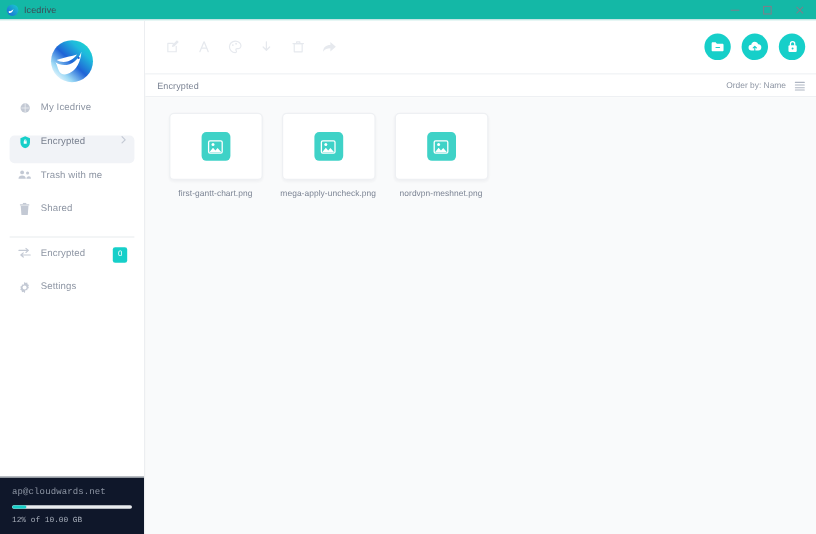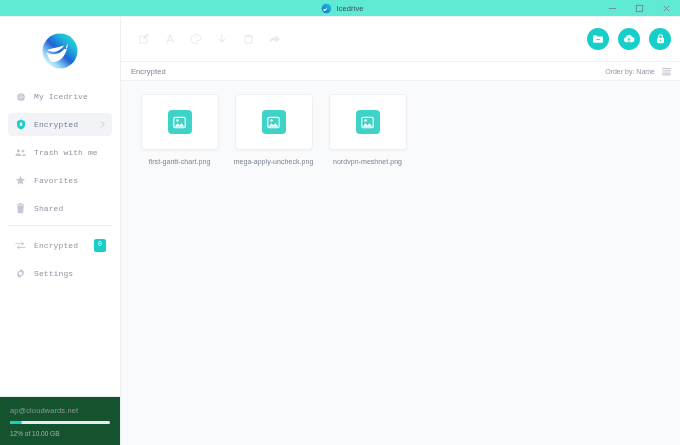--- a/index.html
+++ b/index.html
@@ -15,25 +15,24 @@
     display: flex; flex-direction: column;
     background: #ffffff;
   }
 
   
   .titlebar {
     height: 17px;
     flex: 0 0 17px;
     display: flex;
     align-items: center;
-    background: #5eead4;
+    background: #14b8a6;
     border-bottom: 1px solid #f0f1f3;
     padding-left: 5px;
     position: relative;
-    justify-content: center;
   }
   .tb-logo { width: 11px; height: 11px; flex: 0 0 11px; margin-right: 4px; display:block; }
   .tb-title {
     font-size: 7.5px;
     color: #3f4a56;
     letter-spacing: .1px;
     white-space: nowrap;
   }
   .win-controls {
     position: absolute; right: 0; top: 0;
@@ -59,26 +58,25 @@
   }
   .logo-wrap {
     height: 68px; flex: 0 0 68px;
     display: flex; align-items: center; justify-content: center;
   }
   .logo-mark { width: 52px; height: 46px; display:block; }
 
   .nav { padding: 0 8px; }
   .nav-item {
     height: 23px;
-    display: flex; align-items: center;
+    display: flex; align-items: flex-start;
     border-radius: 4px;
     padding: 0 6px;
     margin-bottom: 5px;
     position: relative;
-    font-family: Liberation Mono, monospace;
   }
   .nav-item.active { background: #f1f3f7; }
   .nav-ico {
     width: 13px; flex: 0 0 13px;
     display: flex; align-items: center; justify-content: center;
     margin-right: 7px;
     color: #c3c9d4;
   }
   .nav-ico svg { display:block; }
   .nav-ico.teal { color: #16cfc9; }
@@ -105,21 +103,22 @@
   .nav-sep {
     height: 1px; background: #eceef1;
     margin: 5px 0 8px 0;
   }
 
   
   .account {
     position: absolute; left: 0; right: 0; bottom: 0;
     padding: 9px 10px 8px 10px;
     border-top: 1px solid #eceef1;
-    background: #14532d;
+    background: #0f172a;
+    font-family: Liberation Mono, monospace;
   }
   .acct-mail {
     font-size: 7.5px; color: #8d95a3;
     margin-bottom: 6px; white-space: nowrap;
     letter-spacing: .1px;
   }
   .acct-bar {
     height: 3px; border-radius: 2px;
     background: #e8eaee; overflow: hidden; margin-bottom: 6px;
   }
@@ -293,28 +292,20 @@
             <svg width="11" height="9" viewBox="0 0 16 12">
                 <circle cx="5" cy="3.4" r="2.3" fill="currentColor"></circle>
                 <circle cx="11.6" cy="4" r="1.9" fill="currentColor"></circle>
                 <path d="M.6 11c0-2.4 2-3.8 4.4-3.8S9.4 8.6 9.4 11z" fill="currentColor"></path>
                 <path d="M10.2 11c0-1.9 1.3-3 3-3 1.5 0 2.5 1 2.5 3z" fill="currentColor"></path>
               </svg>
           </span>
           <span class="nav-label">Trash with me</span>
         </div>
 
-        <div class="nav-item">
-          <span class="nav-ico">
-            <svg width="11" height="11" viewBox="0 0 16 16">
-                <path d="M8 1.2l2 4.2 4.6.6-3.4 3.2.9 4.6L8 11.6 3.9 13.8l.9-4.6L1.4 6l4.6-.6z" fill="currentColor"></path>
-              </svg>
-          </span>
-          <span class="nav-label">Favorites</span>
-        </div>
 
         <div class="nav-item">
           <span class="nav-ico">
             <svg width="9" height="11" viewBox="0 0 12 15">
                 <path d="M1.6 3.4h8.8L9.6 14H2.4z" fill="currentColor"></path>
                 <rect x="0.6" y="1.6" width="10.8" height="1.5" rx=".6" fill="currentColor"></rect>
                 <rect x="4" y="0" width="4" height="1.6" rx=".5" fill="currentColor"></rect>
               </svg>
           </span>
           <span class="nav-label">Shared</span>

